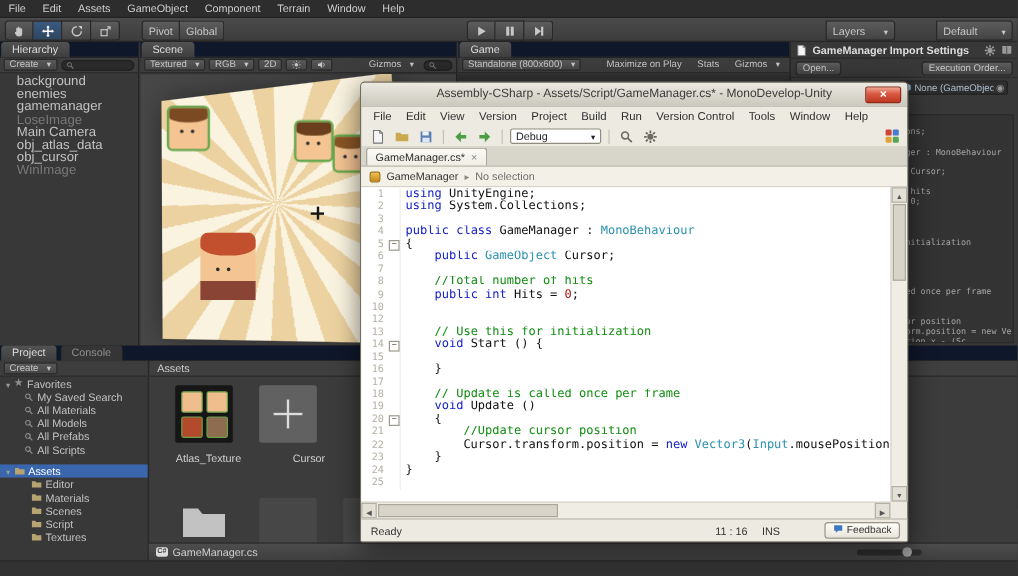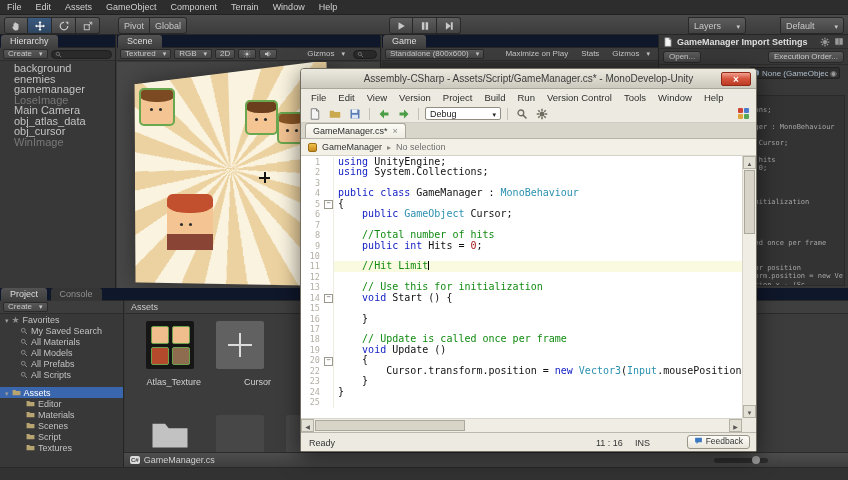--- a/index.html
+++ b/index.html
@@ -686,30 +686,30 @@
       <div class="code-line"><span class="ln">1</span><span class="fold-margin"></span><span class="code-text"><span class="tok-k">using</span><span class="tok-p"> UnityEngine;</span></span></div>
       <div class="code-line"><span class="ln">2</span><span class="fold-margin"></span><span class="code-text"><span class="tok-k">using</span><span class="tok-p"> System.Collections;</span></span></div>
       <div class="code-line"><span class="ln">3</span><span class="fold-margin"></span><span class="code-text"></span></div>
       <div class="code-line"><span class="ln">4</span><span class="fold-margin"></span><span class="code-text"><span class="tok-k">public</span><span class="tok-p"> </span><span class="tok-k">class</span><span class="tok-p"> GameManager : </span><span class="tok-t">MonoBehaviour</span></span></div>
       <div class="code-line"><span class="ln">5</span><span class="fold-margin has-fold"></span><span class="code-text"><span class="tok-p">{</span></span></div>
       <div class="code-line"><span class="ln">6</span><span class="fold-margin"></span><span class="code-text"><span class="tok-p">    </span><span class="tok-k">public</span><span class="tok-p"> </span><span class="tok-t">GameObject</span><span class="tok-p"> Cursor;</span></span></div>
       <div class="code-line"><span class="ln">7</span><span class="fold-margin"></span><span class="code-text"></span></div>
       <div class="code-line"><span class="ln">8</span><span class="fold-margin"></span><span class="code-text"><span class="tok-p">    </span><span class="tok-c">//Total number of hits</span></span></div>
       <div class="code-line"><span class="ln">9</span><span class="fold-margin"></span><span class="code-text"><span class="tok-p">    </span><span class="tok-k">public</span><span class="tok-p"> </span><span class="tok-k">int</span><span class="tok-p"> Hits = </span><span class="tok-n">0</span><span class="tok-p">;</span></span></div>
       <div class="code-line"><span class="ln">10</span><span class="fold-margin"></span><span class="code-text"></span></div>
-      <div class="code-line cur"><span class="ln">11</span><span class="fold-margin"></span><span class="code-text"><span class="tok-p">    </span><span class="tok-c">//Hit Limit</span><span class="caret"></span></span></div>
       <div class="code-line"><span class="ln">12</span><span class="fold-margin"></span><span class="code-text"></span></div>
       <div class="code-line"><span class="ln">13</span><span class="fold-margin"></span><span class="code-text"><span class="tok-p">    </span><span class="tok-c">// Use this for initialization</span></span></div>
       <div class="code-line"><span class="ln">14</span><span class="fold-margin has-fold"></span><span class="code-text"><span class="tok-p">    </span><span class="tok-k">void</span><span class="tok-p"> Start () {</span></span></div>
       <div class="code-line"><span class="ln">15</span><span class="fold-margin"></span><span class="code-text"></span></div>
       <div class="code-line"><span class="ln">16</span><span class="fold-margin"></span><span class="code-text"><span class="tok-p">    }</span></span></div>
       <div class="code-line"><span class="ln">17</span><span class="fold-margin"></span><span class="code-text"></span></div>
       <div class="code-line"><span class="ln">18</span><span class="fold-margin"></span><span class="code-text"><span class="tok-p">    </span><span class="tok-c">// Update is called once per frame</span></span></div>
       <div class="code-line"><span class="ln">19</span><span class="fold-margin"></span><span class="code-text"><span class="tok-p">    </span><span class="tok-k">void</span><span class="tok-p"> Update ()</span></span></div>
       <div class="code-line"><span class="ln">20</span><span class="fold-margin has-fold"></span><span class="code-text"><span class="tok-p">    {</span></span></div>
+      <div class="code-line"><span class="ln">21</span><span class="fold-margin"></span><span class="code-text"><span class="tok-p">        </span><span class="tok-c">//Update cursor position</span></span></div>
       <div class="code-line"><span class="ln">22</span><span class="fold-margin"></span><span class="code-text"><span class="tok-p">        Cursor.transform.position = </span><span class="tok-k">new</span><span class="tok-p"> </span><span class="tok-t">Vector3</span><span class="tok-p">(</span><span class="tok-t">Input</span><span class="tok-p">.mousePosition.x - (Sc</span></span></div>
       <div class="code-line"><span class="ln">23</span><span class="fold-margin"></span><span class="code-text"><span class="tok-p">    }</span></span></div>
       <div class="code-line"><span class="ln">24</span><span class="fold-margin"></span><span class="code-text"><span class="tok-p">}</span></span></div>
       <div class="code-line"><span class="ln">25</span><span class="fold-margin"></span><span class="code-text"></span></div>
     </div>
   <div class="md-vscroll">
     <span class="sab up"></span>
     <i class="vthumb"></i>
     <span class="sab down"></span>
   </div>

